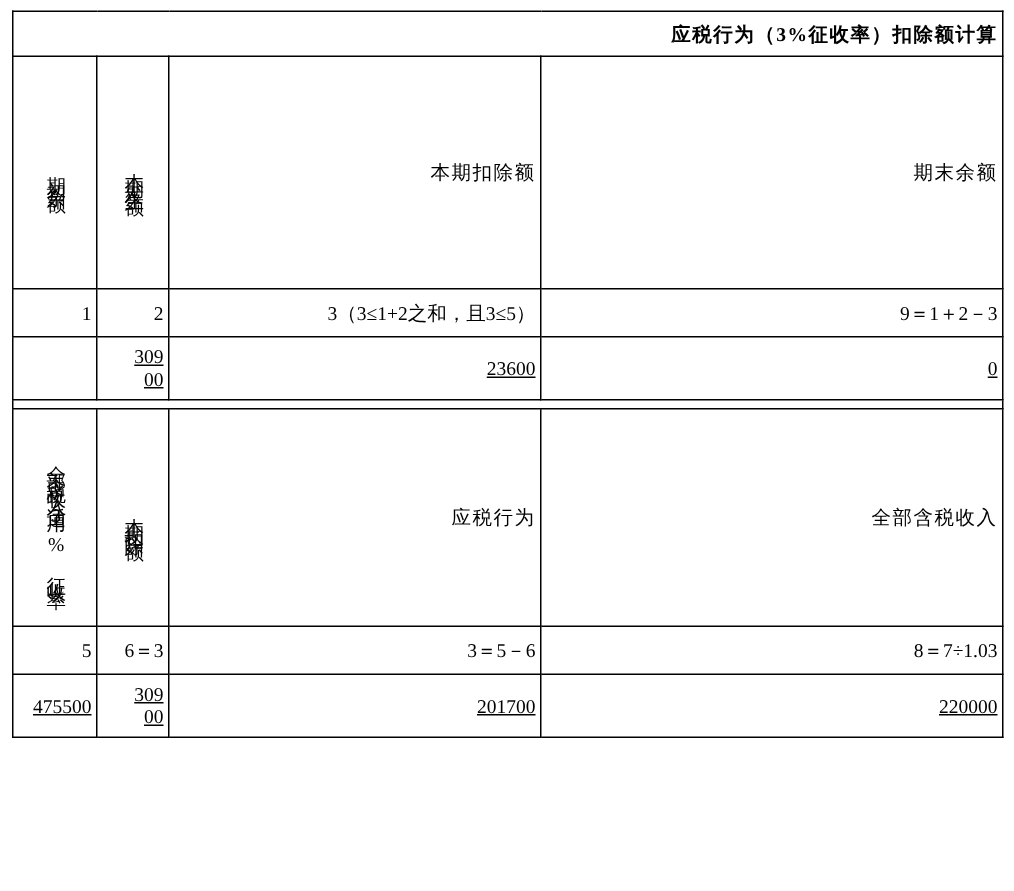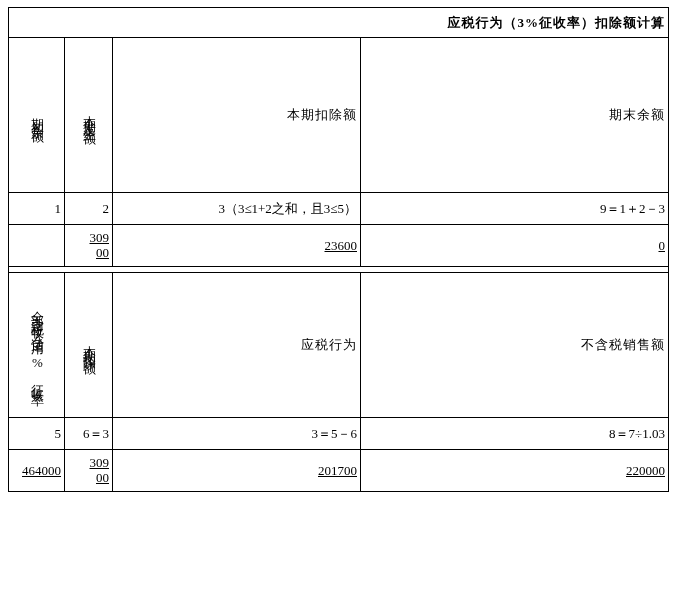--- a/index.html
+++ b/index.html
@@ -138,32 +138,32 @@
           <div class="vert-wrap">
               <span class="vertical">全部含税收入（适用3%征收率）</span>
             </div>
         </td>
         <td class="tall-head2">
           <div class="vert-wrap">
               <span class="vertical">本期扣除额</span>
             </div>
         </td>
         <td class="tall-head2 center-label">应税行为</td>
-        <td class="tall-head2 center-label">不含税销售额</td>
+        <td class="tall-head2 center-label">全部含税收入</td>
       </tr>
 
       <tr class="row-formula">
         <td>5</td>
         <td>6＝3</td>
         <td>3＝5－6</td>
         <td>8＝7÷1.03</td>
       </tr>
 
       <tr class="row-value">
-        <td>464000</td>
+        <td>475500</td>
         <td class="two-line">
           <div>309</div>
           <div>00</div>
         </td>
         <td>201700</td>
         <td>220000</td>
       </tr>
     </tbody>
   </table>
 

